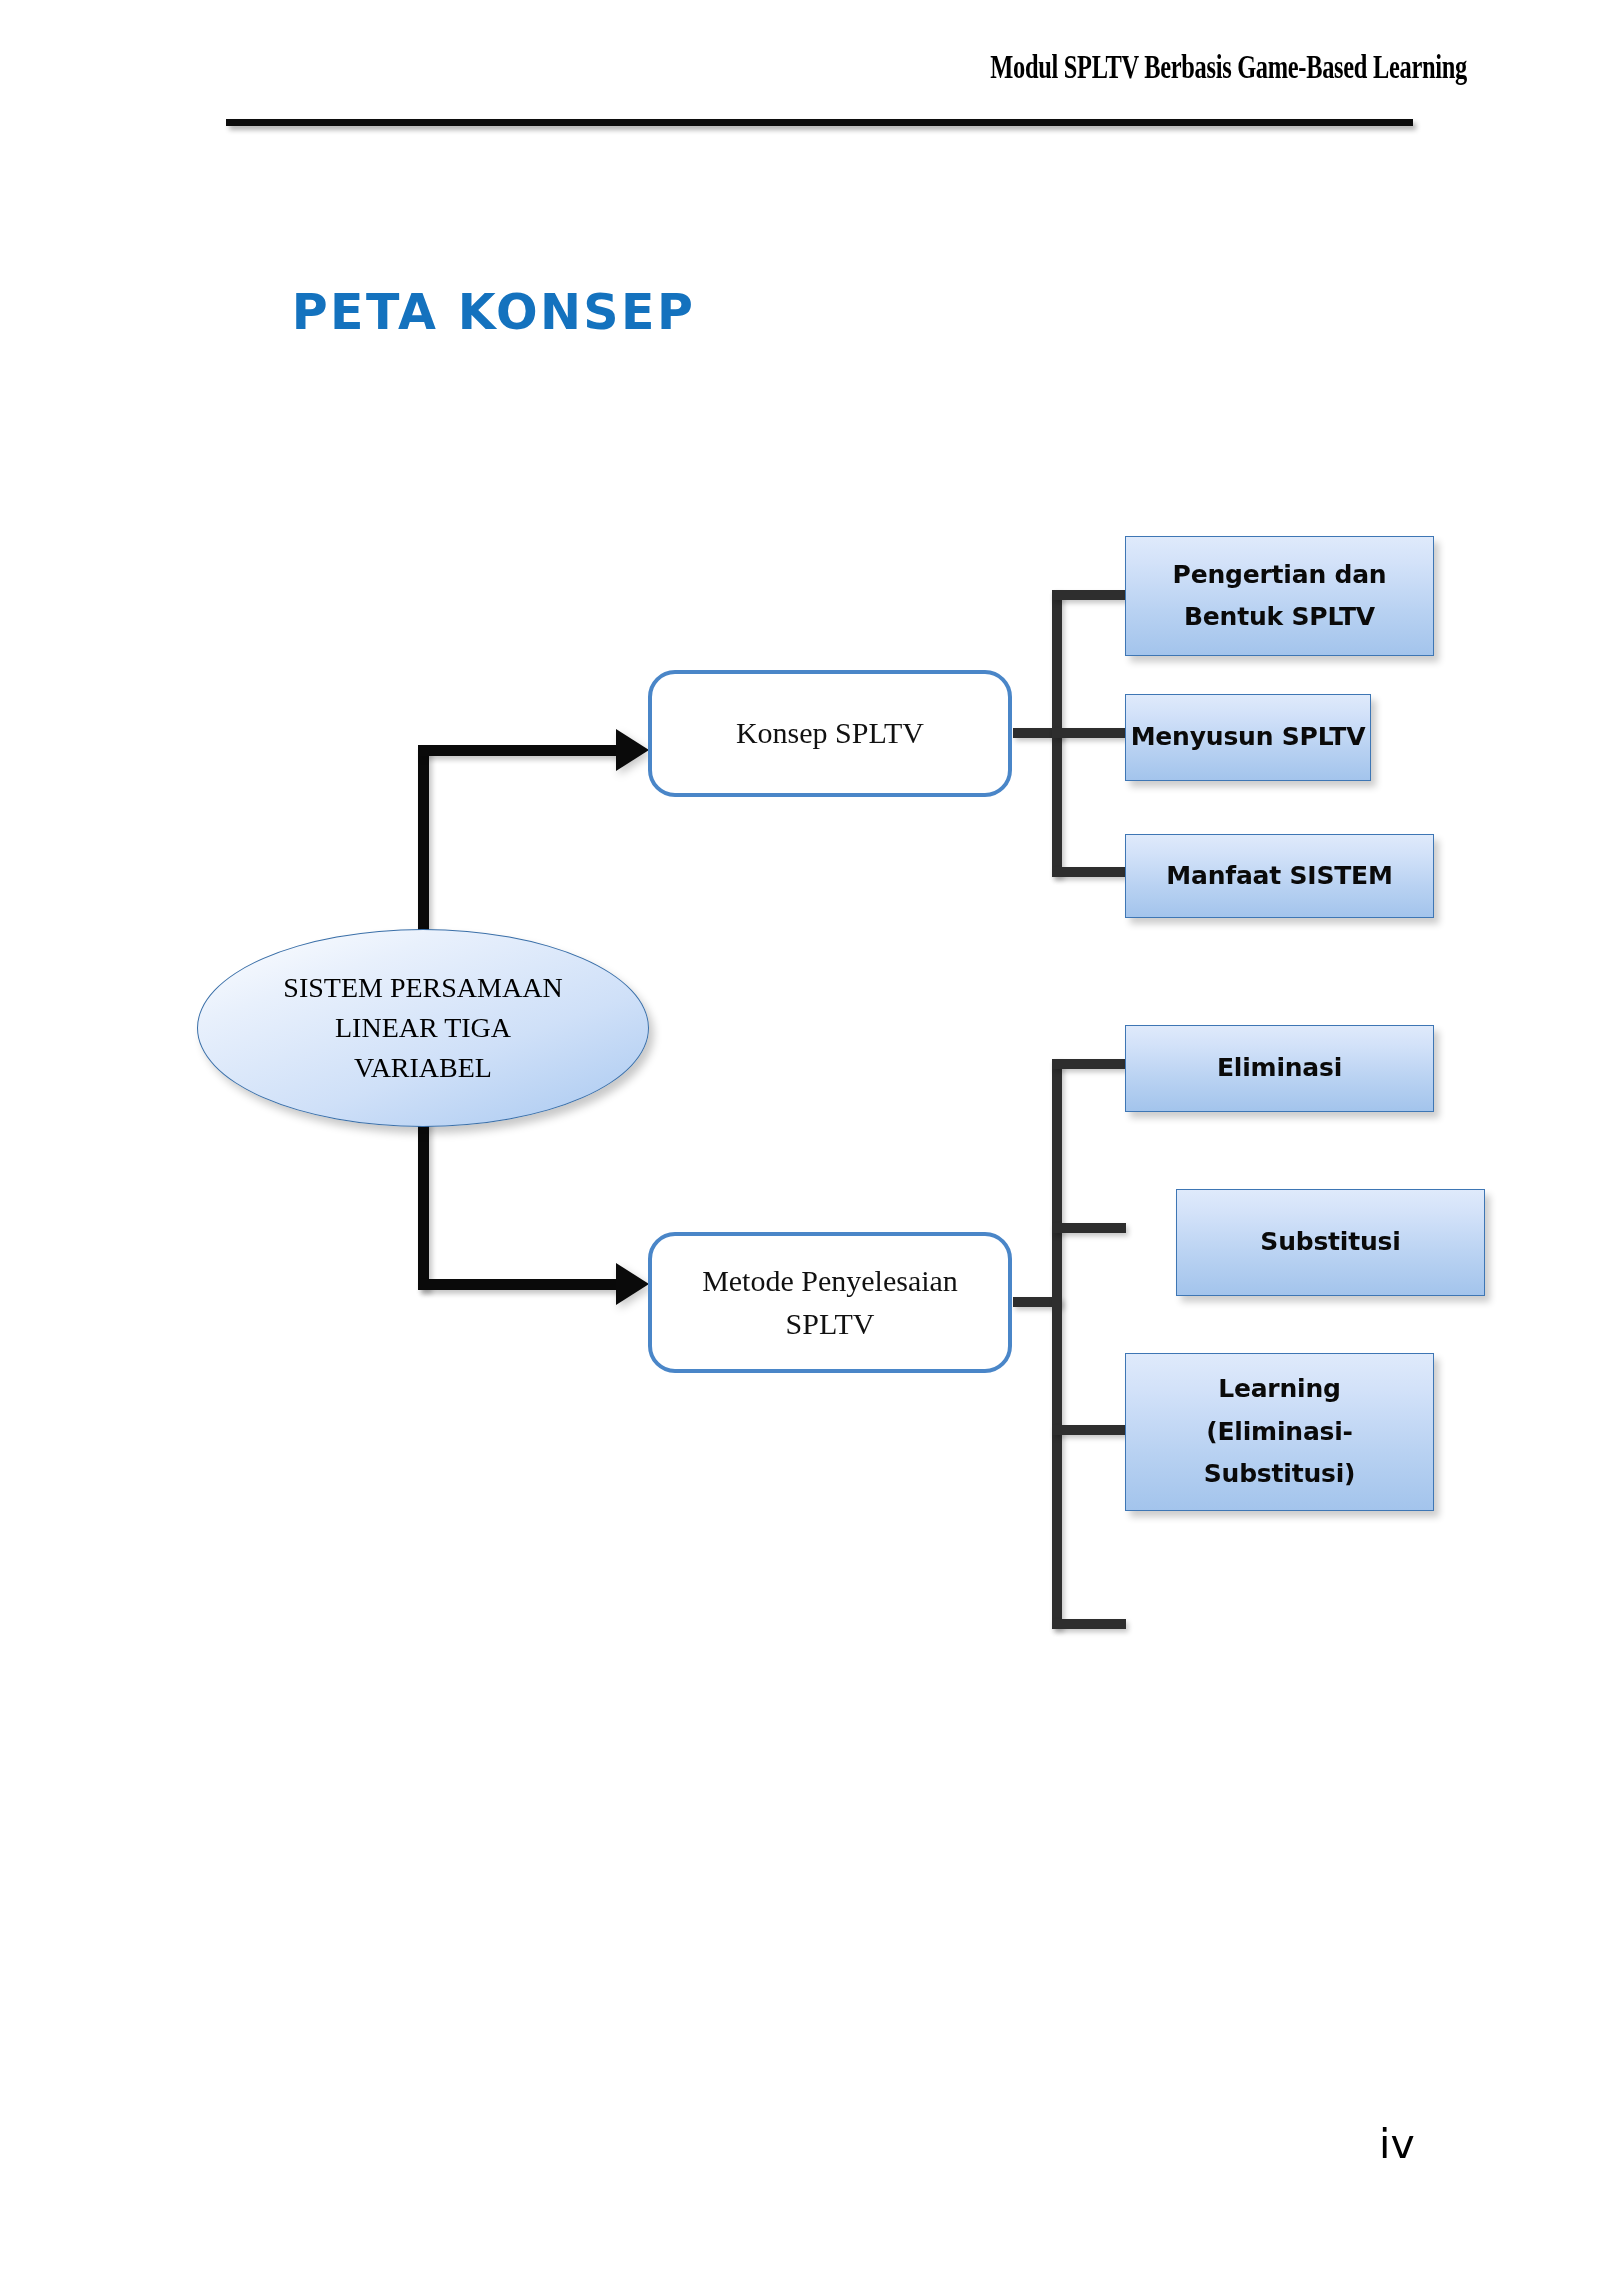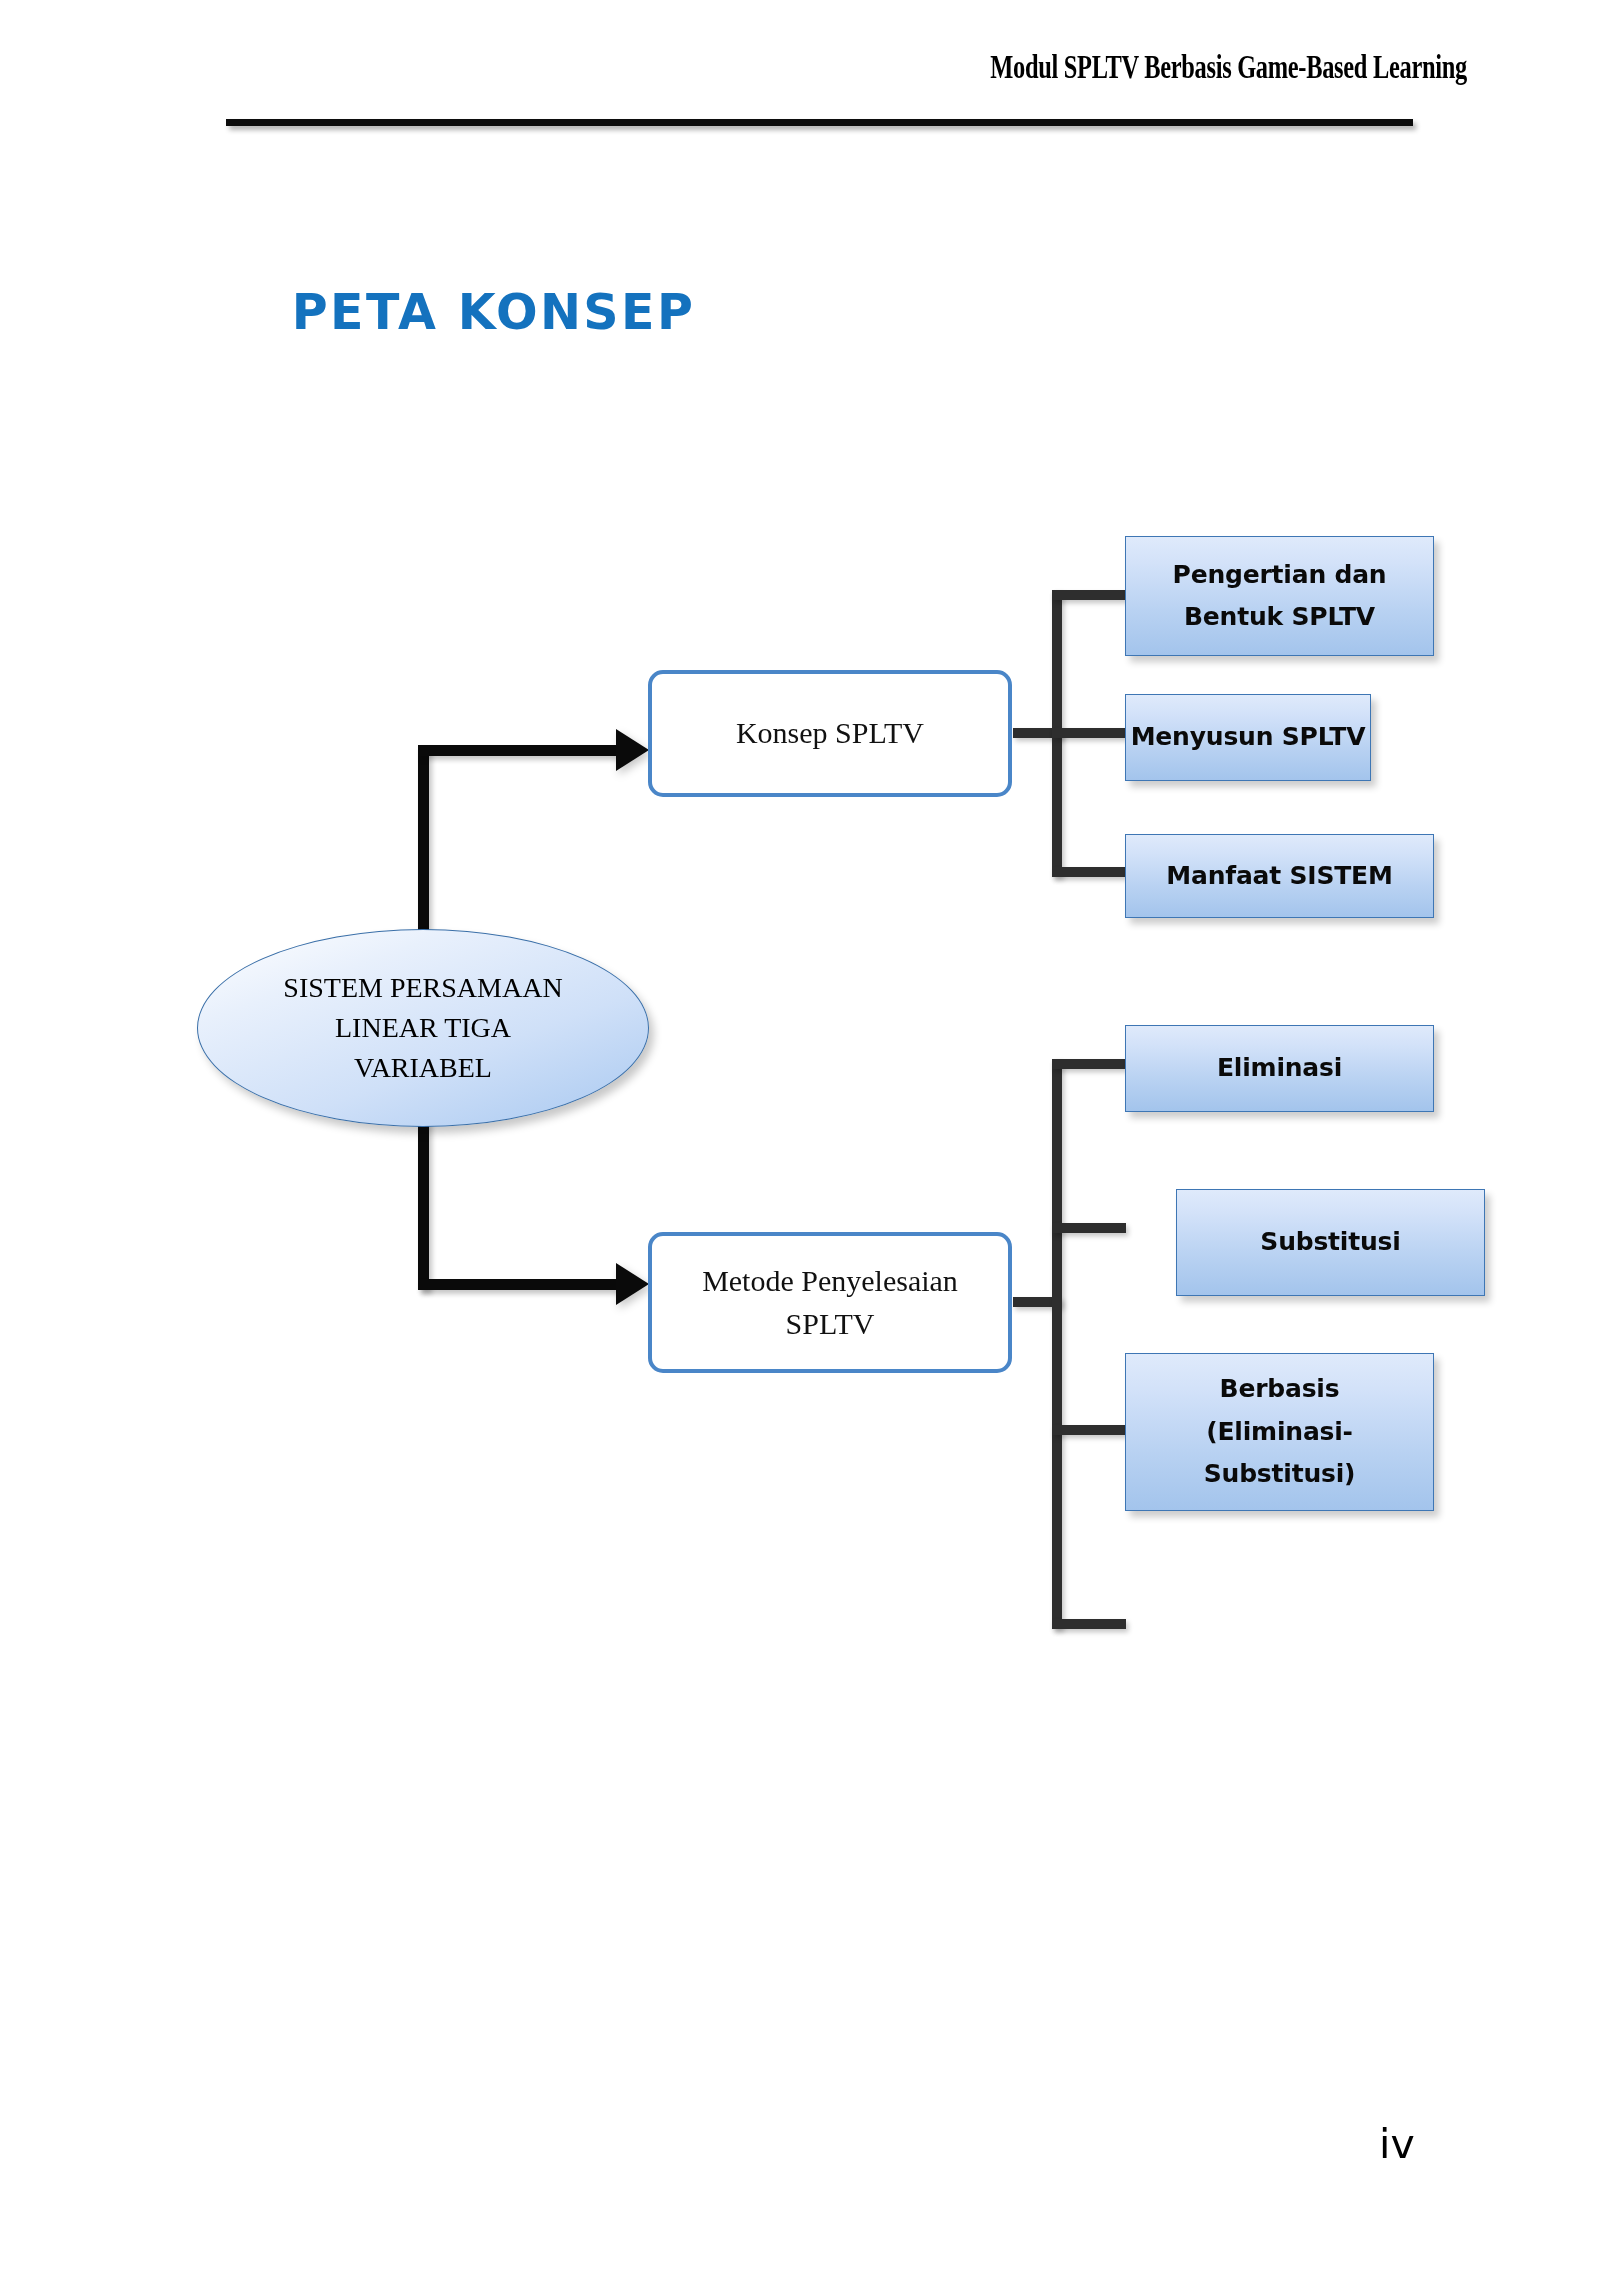--- a/index.html
+++ b/index.html
@@ -81,21 +81,21 @@
     color: #000000;
     text-align: center;
     white-space: pre-line;
     padding: 0 55px;
   }
 
   
   .node-round {
     position: absolute;
     border: 4px solid #4A86C8;
-    border-radius: 15px;
+    border-radius: 27px;
     background: #ffffff;
     display: flex;
     align-items: center;
     justify-content: center;
     box-sizing: border-box;
     z-index: 3;
   }
   .node-round .label {
     font-family: "Liberation Serif", serif;
     font-size: 30px;
@@ -257,21 +257,21 @@
 
   <div class="node-box" id="box-eliminasi">
     <div class="label">Eliminasi</div>
   </div>
 
   <div class="node-box" id="box-substitusi">
     <div class="label">Substitusi</div>
   </div>
 
   <div class="node-box" id="box-gabungan">
-    <div class="label">Berbasis
+    <div class="label">Learning
 (Eliminasi-
 Substitusi)</div>
   </div>
 
 
   <div class="page-number">iv</div>
 
 </div>
 
 

